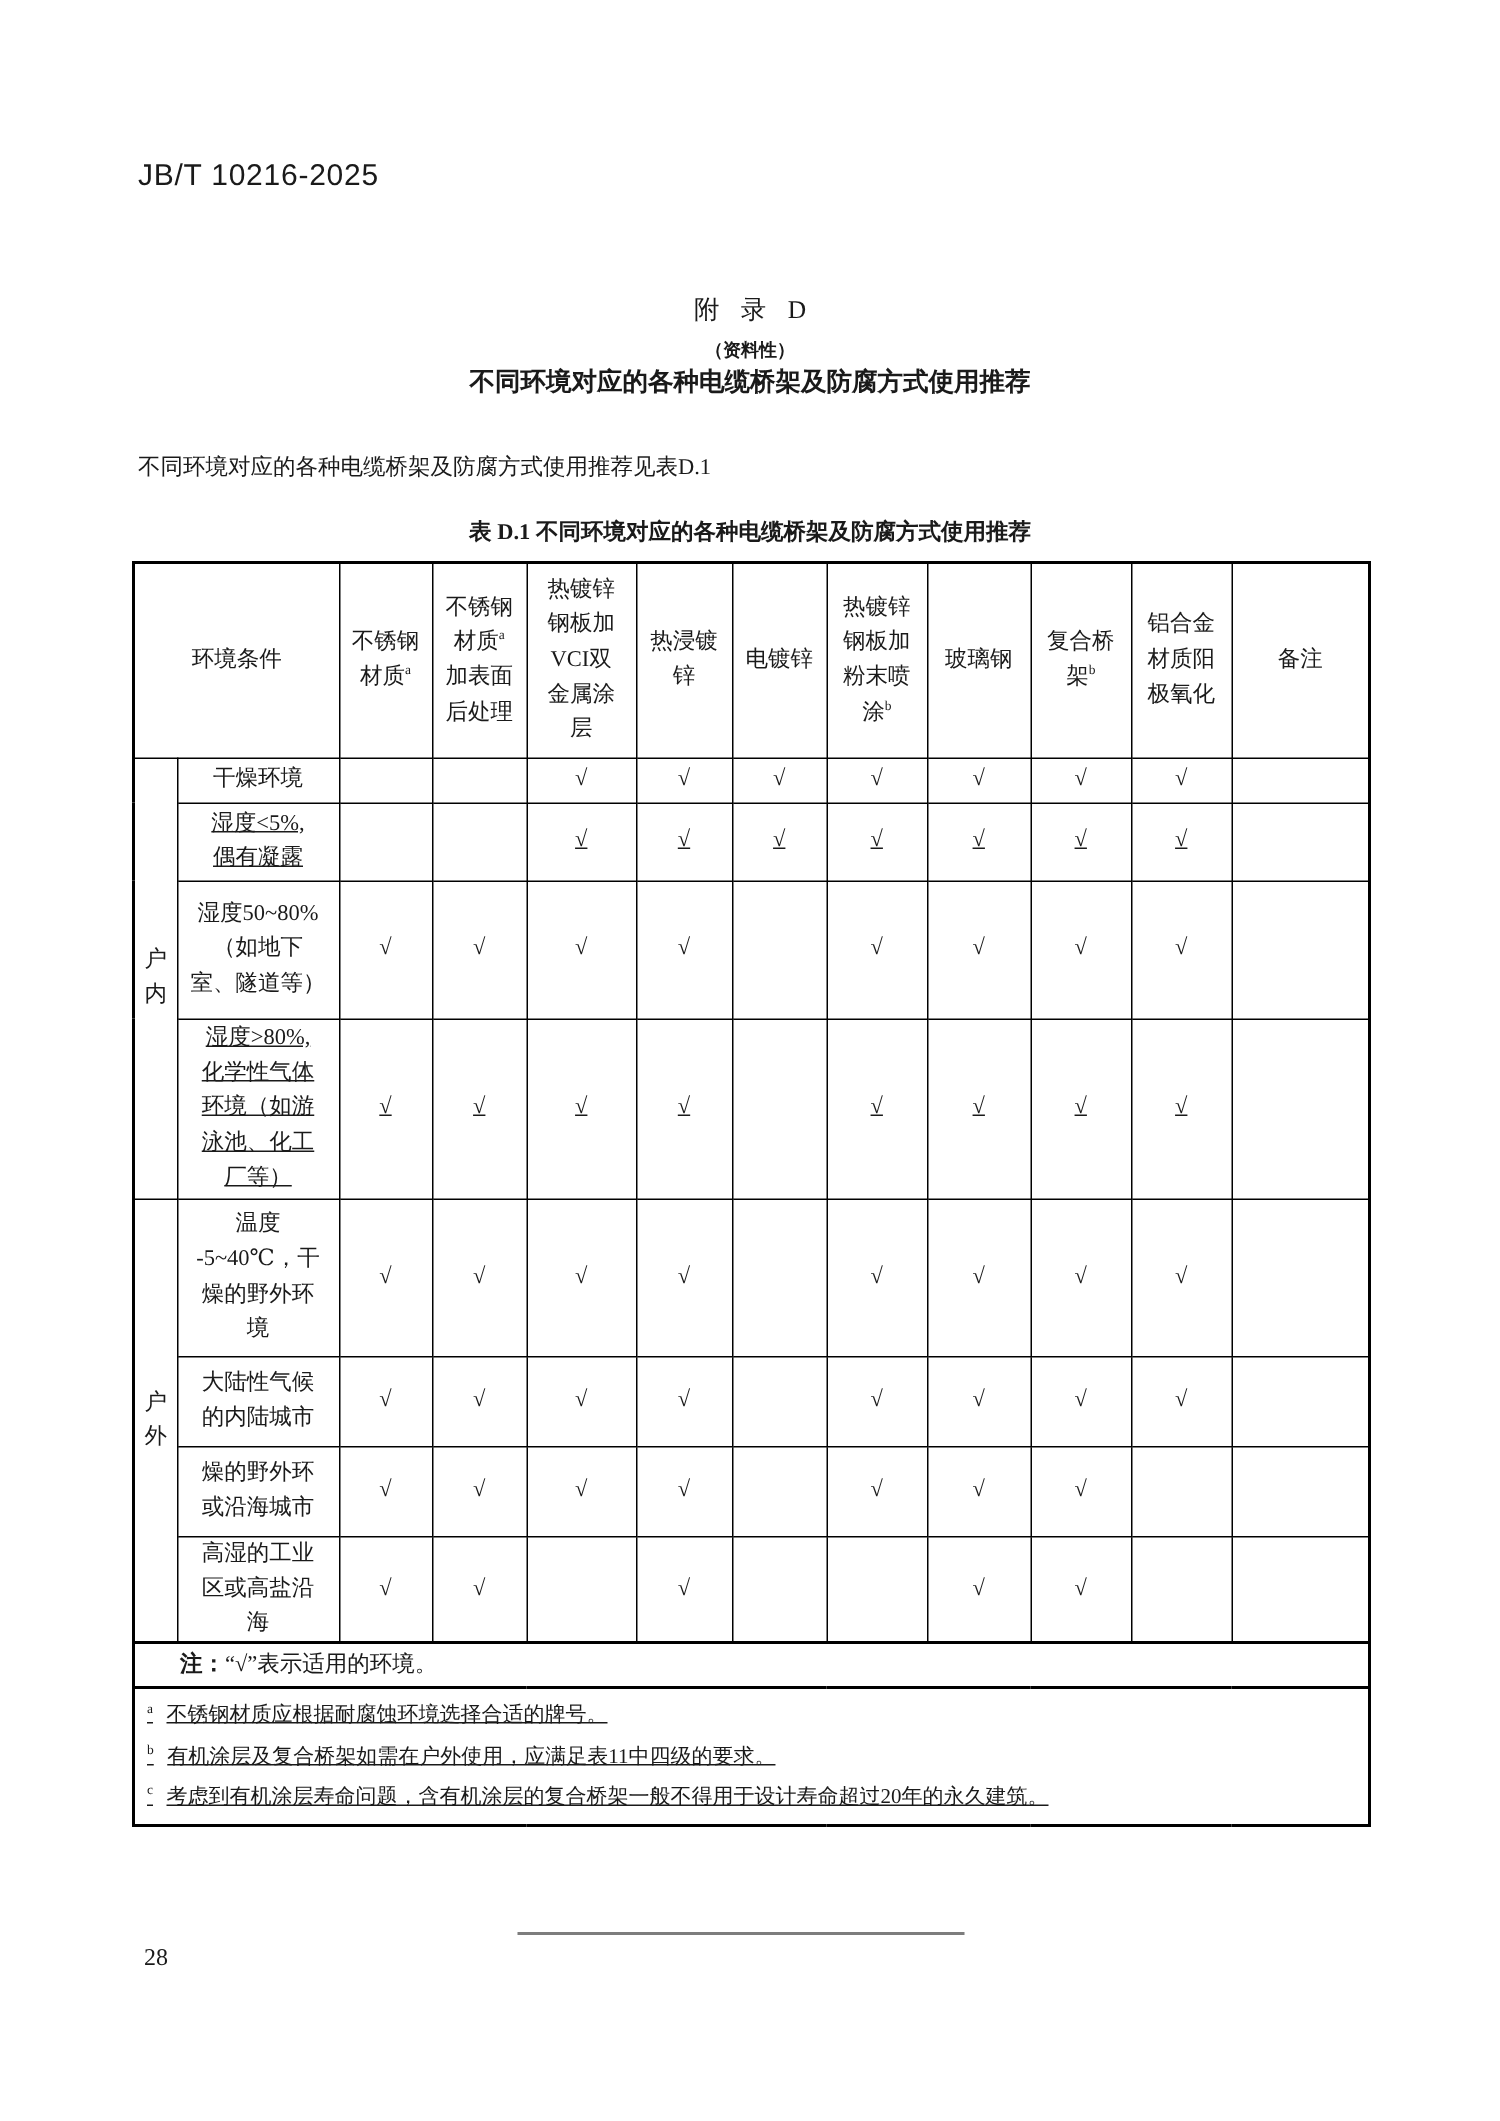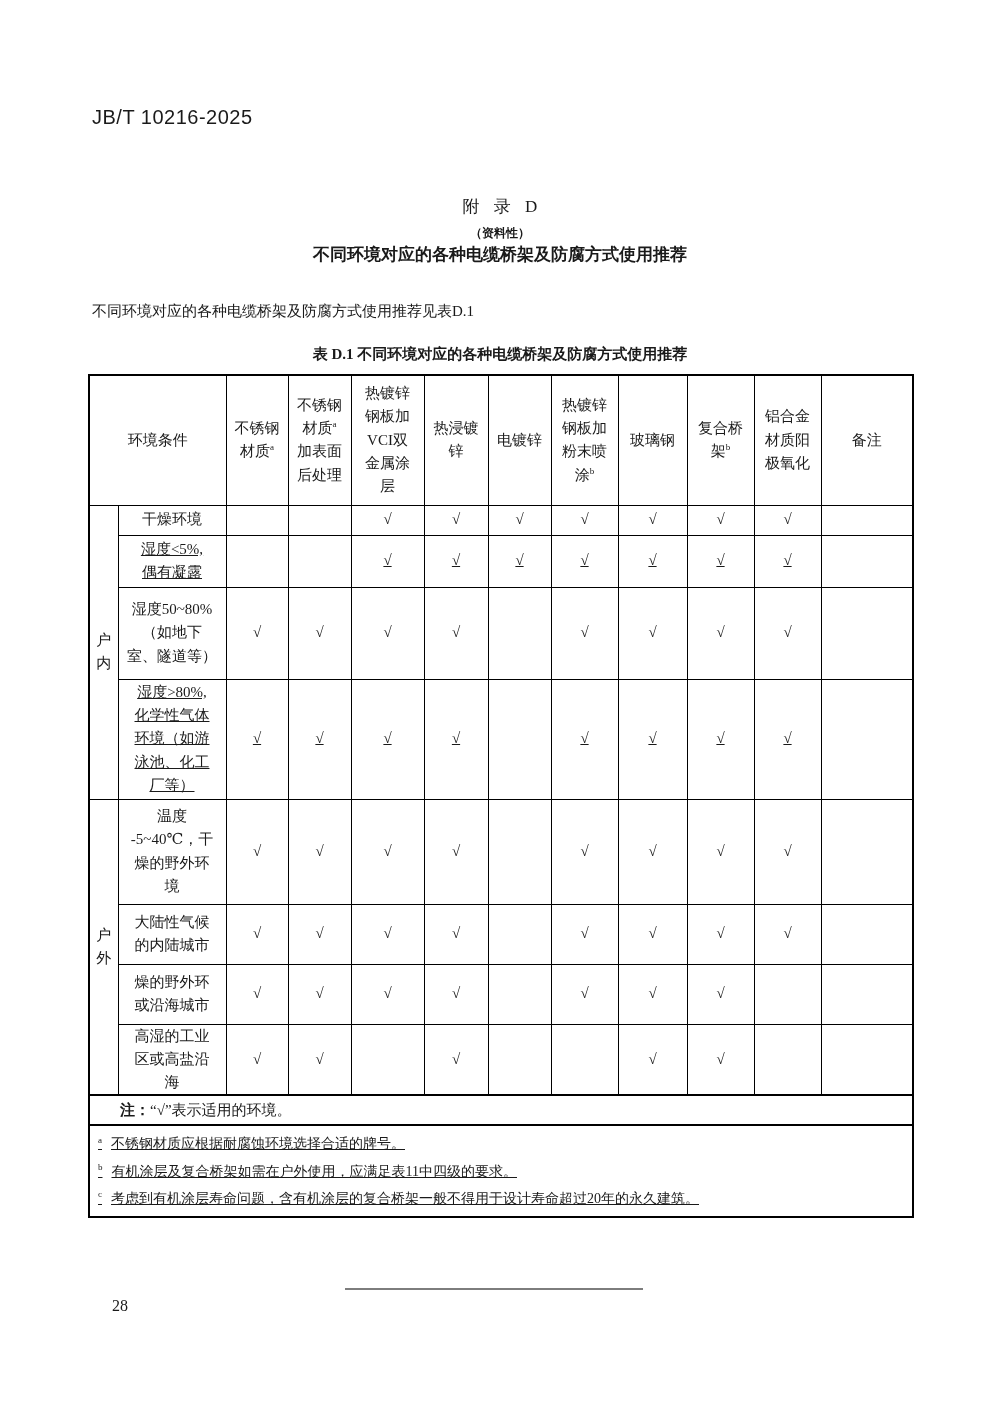--- a/index.html
+++ b/index.html
@@ -105,21 +105,21 @@
   .footer-rule{
     position:absolute;
     left:345px;
     top:1288px;
     width:298px;
     height:2px;
     background:#7d7d7d;
   }
   .page-number{
     position:absolute;
-    left:112px;
+    left:96px;
     top:1297px;
     font-size:16px;
   }
 </style>
 </head>
 <body>
 
 <div class="doc-number">JB/T 10216-2025</div>
 
 <div class="app-title">附 录 D</div>

